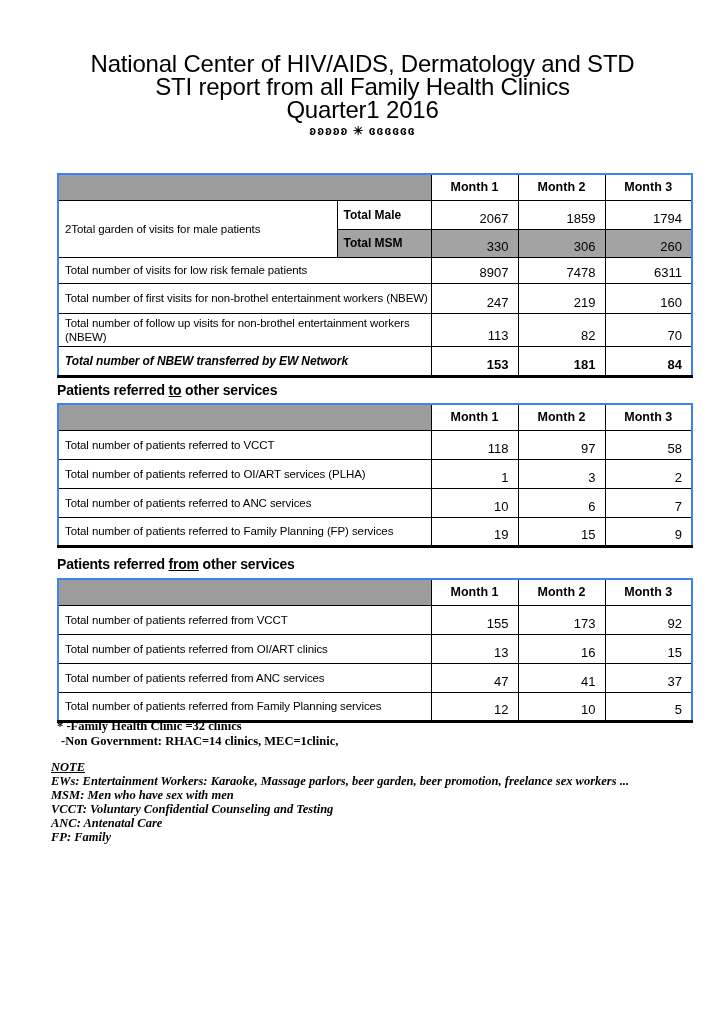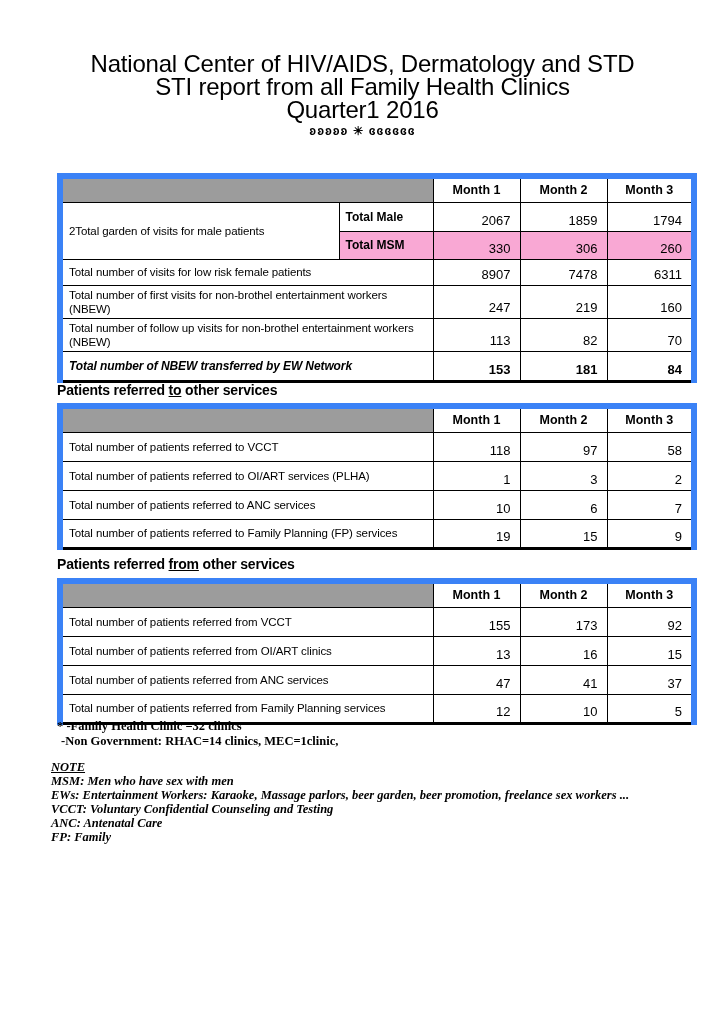--- a/index.html
+++ b/index.html
@@ -7,29 +7,29 @@
     position:relative;width:725px;height:1024px;background:#ffffff;
     font-family:"Liberation Sans",sans-serif;color:#000;overflow:hidden;
   }
   
   .title-block{position:absolute;top:52px;left:0;width:100%;text-align:center;}
   .title-line{font-size:24px;font-weight:normal;line-height:23px;letter-spacing:-0.2px;}
   .ornament{font-size:12px;font-weight:bold;margin-top:3px;letter-spacing:1px;}
   
   table.tbl{
     position:absolute;left:57px;width:634px;border-collapse:collapse;table-layout:fixed;
-    border:6px solid #3b82f6;
+    border:2px solid #3b82f6;
   }
   table.tbl td{border:1px solid #000;overflow:hidden;}
   #table1{top:173px;border-bottom:3px solid #000;}
   #table2{top:403px;border-bottom:3px solid #000;}
   #table3{top:578px;border-bottom:3px solid #000;}
   .h26{height:26px;} .h28{height:28px;} .h29{height:29px;} .h30{height:30px;} .h32{height:32px;}
   .gray-head{background:#9c9c9c;}
-  .shaded{background:#f9a8d4;}
+  .shaded{background:#a3a3a3;}
   .month-h{font-weight:bold;font-size:12.5px;text-align:center;vertical-align:middle;background:#fff;}
   .lbl{font-size:11.5px;letter-spacing:-0.1px;padding:2px 2px 2px 6px;vertical-align:middle;line-height:14px;}
   .sub{font-weight:bold;font-size:12px;padding:2px 2px 2px 6px;vertical-align:middle;}
   .num{font-size:13px;text-align:right;vertical-align:bottom;padding:0 9px 3px 0;}
   .total-row td{border-top:2px solid #000;}
   .total-lbl{font-weight:bold;font-style:italic;font-size:12px;}
   .total-num{font-weight:bold;}
   
   .sec-head{position:absolute;left:57px;font-size:14px;font-weight:bold;letter-spacing:-0.2px;}
   #head2{top:382px;} #head3{top:556px;}
@@ -199,20 +199,20 @@
     </tbody>
   </table>
 
   <div class="footnotes">
     <div>* -Family Health Clinic =32 clinics</div>
     <div class="fn2">-Non Government: RHAC=14 clinics, MEC=1clinic,</div>
   </div>
 
   <div class="note">
     <div class="note-head">NOTE</div>
+    <div>EWs: Entertainment Workers: Karaoke, Massage parlors, beer garden, beer promotion, freelance sex workers ...</div>
     <div>MSM: Men who have sex with men</div>
-    <div>EWs: Entertainment Workers: Karaoke, Massage parlors, beer garden, beer promotion, freelance sex workers ...</div>
     <div>VCCT: Voluntary Confidential Counseling and Testing</div>
     <div>ANC: Antenatal Care</div>
     <div>FP: Family</div>
   </div>
 
 </div>
 
 </body></html>

